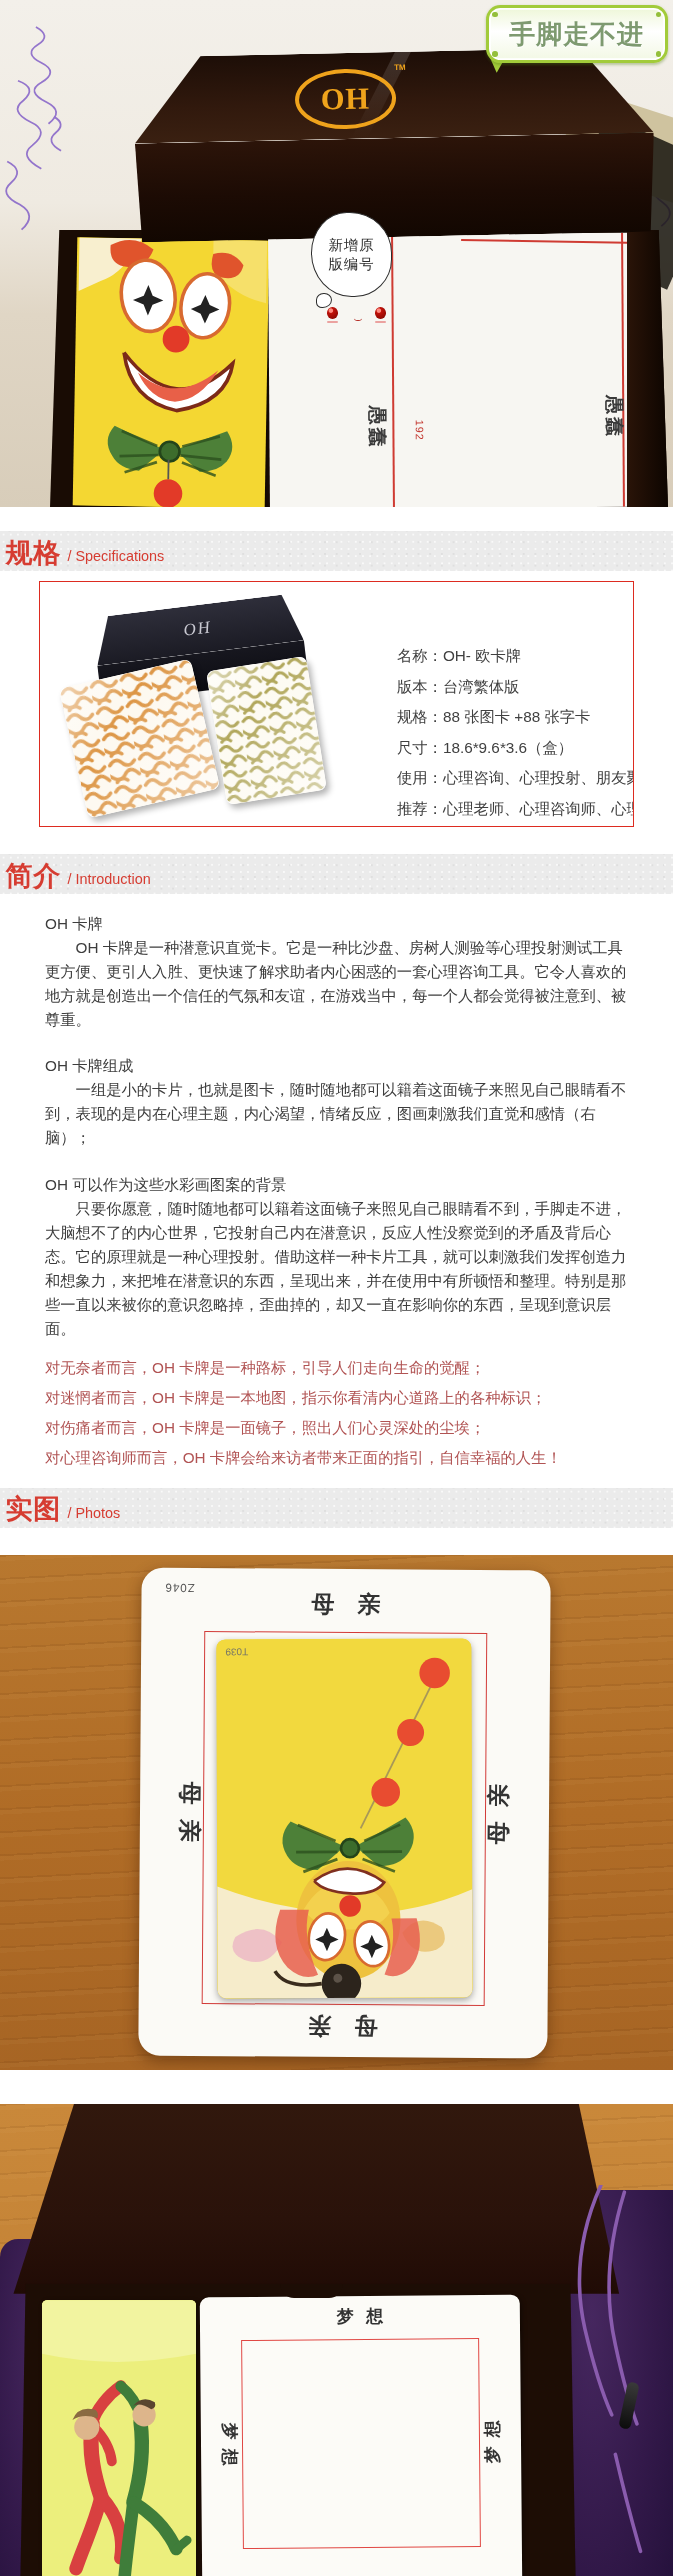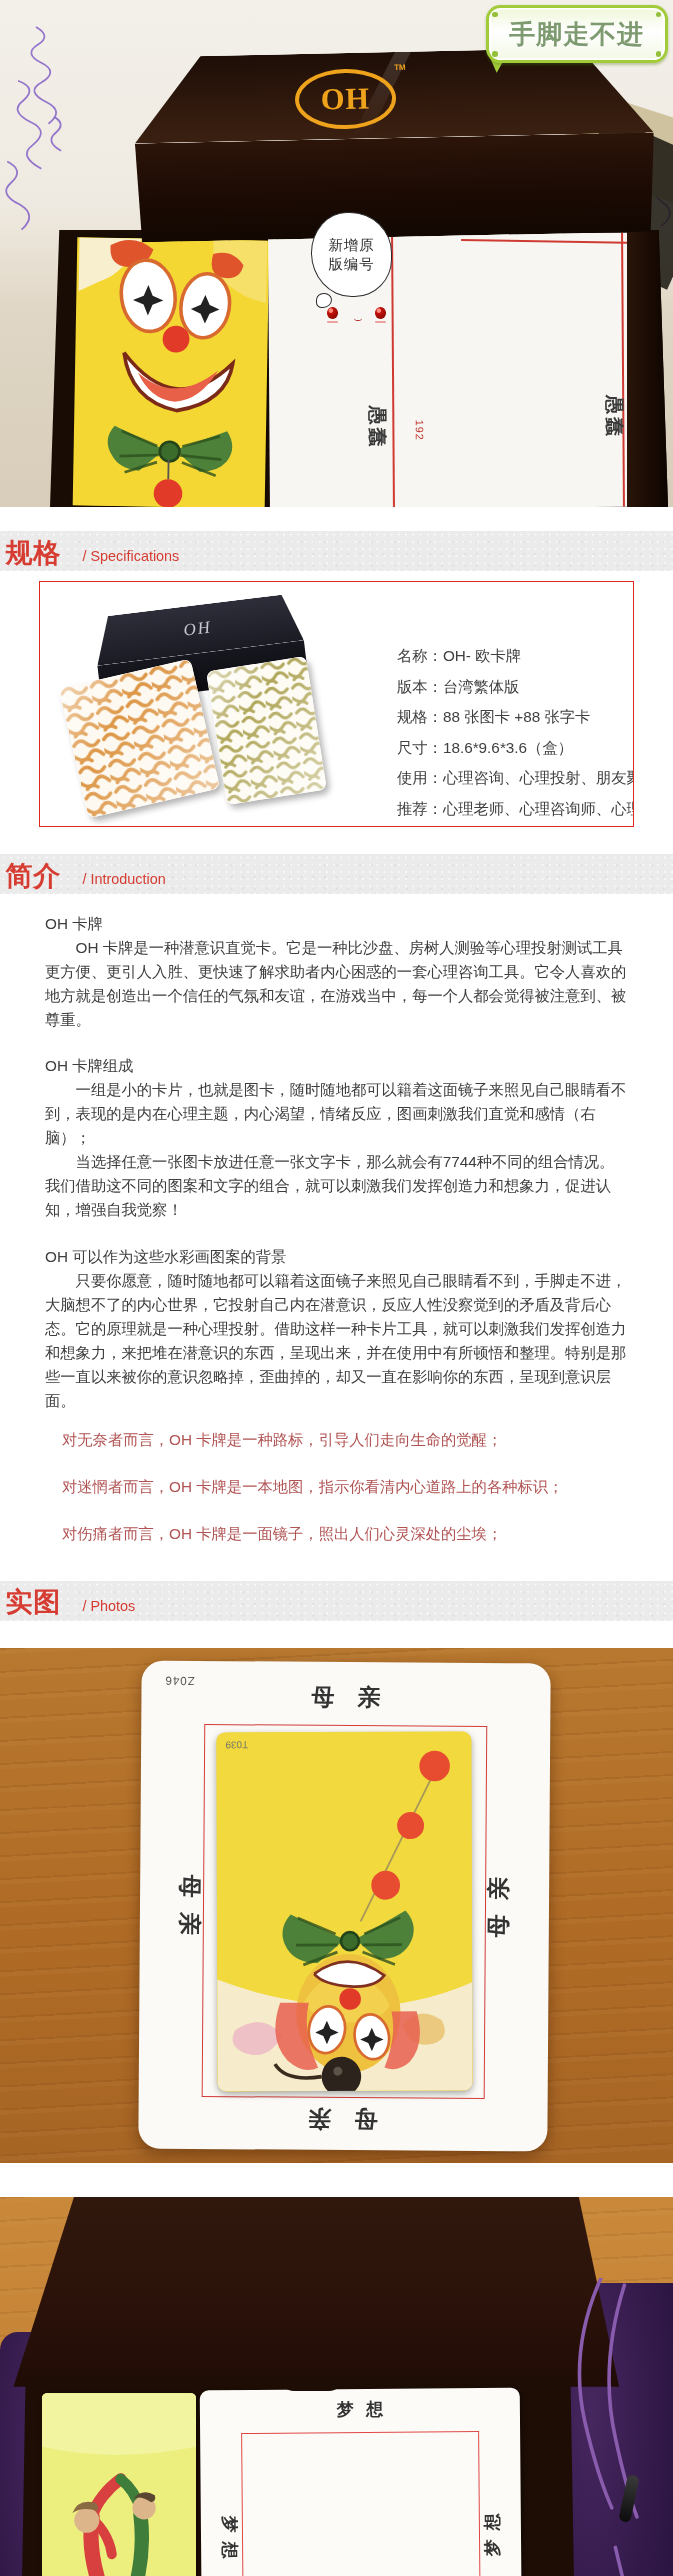--- a/index.html
+++ b/index.html
@@ -60,21 +60,21 @@
     text-shadow:0 0.9px 0 #fff;}
   .badge .dot{position:absolute;width:5.4px;height:5.4px;border-radius:50%;background:#93bf3a;}
   .badge .d1{left:3.6px;top:3.6px;} .badge .d2{right:3.6px;top:3.6px;} .badge .d3{left:3.6px;bottom:3.6px;} .badge .d4{right:3.6px;bottom:3.6px;}
   .badge-tail{position:absolute;right:169px;top:54px;width:0;height:0;z-index:6;
     border-left:14.4px solid transparent;border-right:5.4px solid transparent;border-top:18px solid #a2cb3a;transform:rotate(14deg);}
 
   
   .gap27{height:24px;} .gap11{height:10px;} .gap30{height:27px;} .gap38{height:34px;}
   .band{height:40px;background-color:#ebebeb;position:relative;display:flex;align-items:flex-end;padding:0 0 4.5px 5.4px;box-sizing:border-box;
     background-image:radial-gradient(rgba(255,255,255,.7) 0.9px,transparent 1.3px),radial-gradient(rgba(0,0,0,.05) 0.9px,transparent 1.3px);
-    background-size:7.2px 7.2px,11.7px 11.7px;background-position:0 0,3.6px 5.4px;gap:15px;}
+    background-size:7.2px 7.2px,11.7px 11.7px;background-position:0 0,3.6px 5.4px;}
   .band .t{color:#d63c31;font-size:27px;font-weight:bold;line-height:27px;letter-spacing:0.9px;}
   .band .s{color:#d63c31;font-size:14.4px;margin-left:6.3px;padding-bottom:2.7px;}
 
   
   .spec-box{margin:0 39px;height:246px;box-sizing:border-box;border:1.8px solid #dd2b20;background:#fff;position:relative;overflow:hidden;}
   .spec-photo{position:absolute;left:9px;top:7.2px;width:323px;height:228px;}
   .black-box{position:absolute;left:47px;top:16px;width:208px;height:86px;transform:rotate(-7deg);}
   .bb-top{height:48px;background:linear-gradient(180deg,#2e2e3a,#1b1b24);clip-path:polygon(8% 0,92% 0,100% 100%,0 100%);position:relative;}
   .bb-front{height:38px;background:linear-gradient(180deg,#17171f,#0c0c12);}
   .bb-logo{position:absolute;left:0;right:0;top:14.4px;text-align:center;color:#c9c9d2;font-family:"Liberation Serif",serif;font-style:italic;font-size:17px;letter-spacing:1.8px;}
@@ -83,21 +83,21 @@
   .deck1{left:23px;top:83px;width:135px;height:133px;transform:rotate(-13deg);}
   .deck2{left:167px;top:74px;width:101px;height:135px;transform:rotate(-9deg);}
   .spec-lines{position:absolute;left:357px;top:59px;}
   .spec-lines div{font-size:15.3px;color:#404040;line-height:30.5px;white-space:nowrap;}
 
   
   .intro{padding:18px 41px 14.4px 45px;color:#3d3d3d;font-size:15.3px;line-height:24px;}
   .intro .ih{margin:0;}
   .intro .ih.sp{margin-top:22.4px;}
   .intro .ip{margin:0;text-indent:2em;}
-  .intro .ired{margin:17px;color:#b15353;line-height:30px;}
+  .intro .ired{margin:0;color:#b15353;line-height:30px;}
   .intro .ired.first{margin-top:12.6px;}
 
   
   .photo3{position:relative;height:515px;overflow:hidden;
     background:linear-gradient(180deg,#b8782f 0%,#b06c26 50%,#a76524 100%);}
   .wood-grain{position:absolute;inset:0;opacity:.5;
     background:repeating-linear-gradient(177deg,rgba(90,45,10,.22) 0 1.8px,rgba(255,220,160,.08) 1.8px 6.3px,rgba(0,0,0,0) 6.3px 23px);}
   .mother-card{position:absolute;left:140px;top:14.4px;width:409px;height:488px;background:#fbfaf6;border-radius:21.5px;
     transform:rotate(.4deg);box-shadow:0 5.4px 14.4px rgba(60,25,0,.45);}
   .mc-code{position:absolute;left:23px;top:14.4px;font-size:11.7px;color:#555;transform:rotate(180deg);letter-spacing:0.9px;}
@@ -289,26 +289,26 @@
   <div class="band">
     <span class="t">简介</span>
     <span class="s">/ Introduction</span>
   </div>
 
   <div class="intro">
     <p class="ih">OH 卡牌</p>
     <p class="ip">OH 卡牌是一种潜意识直觉卡。它是一种比沙盘、房树人测验等心理投射测试工具更方便、更引人入胜、更快速了解求助者内心困惑的一套心理咨询工具。它令人喜欢的地方就是创造出一个信任的气氛和友谊，在游戏当中，每一个人都会觉得被注意到、被尊重。</p>
     <p class="ih sp">OH 卡牌组成</p>
     <p class="ip">一组是小的卡片，也就是图卡，随时随地都可以籍着这面镜子来照见自己眼睛看不到，表现的是内在心理主题，内心渴望，情绪反应，图画刺激我们直觉和感情（右脑）；</p>
-    <p class="ip">当选择任意一张图卡放进任意一张文字卡，那么就会有7744种不同的组合情况。 我们借助这不同的图案和文字的组合，就可以刺激我们发挥创造力和想象力，促进认知，增强自我觉察！</p>
     <p class="ih sp">OH 可以作为这些水彩画图案的背景</p>
     <p class="ip">只要你愿意，随时随地都可以籍着这面镜子来照见自己眼睛看不到，手脚走不进，大脑想不了的内心世界，它投射自己内在潜意识，反应人性没察觉到的矛盾及背后心态。它的原理就是一种心理投射。借助这样一种卡片工具，就可以刺激我们发挥创造力和想象力，来把堆在潜意识的东西，呈现出来，并在使用中有所顿悟和整理。特别是那些一直以来被你的意识忽略掉，歪曲掉的，却又一直在影响你的东西，呈现到意识层面。</p>
     <p class="ired first">对无奈者而言，OH 卡牌是一种路标，引导人们走向生命的觉醒；</p>
     <p class="ired">对迷惘者而言，OH 卡牌是一本地图，指示你看清内心道路上的各种标识；</p>
     <p class="ired">对伤痛者而言，OH 卡牌是一面镜子，照出人们心灵深处的尘埃；</p>
+    <p class="ired">对心理咨询师而言，OH 卡牌会给来访者带来正面的指引，自信幸福的人生！</p>
   </div>
 
   <div class="band">
     <span class="t">实图</span>
     <span class="s">/ Photos</span>
   </div>
 
   <div class="gap30"></div>
 
   <div class="photo3">

